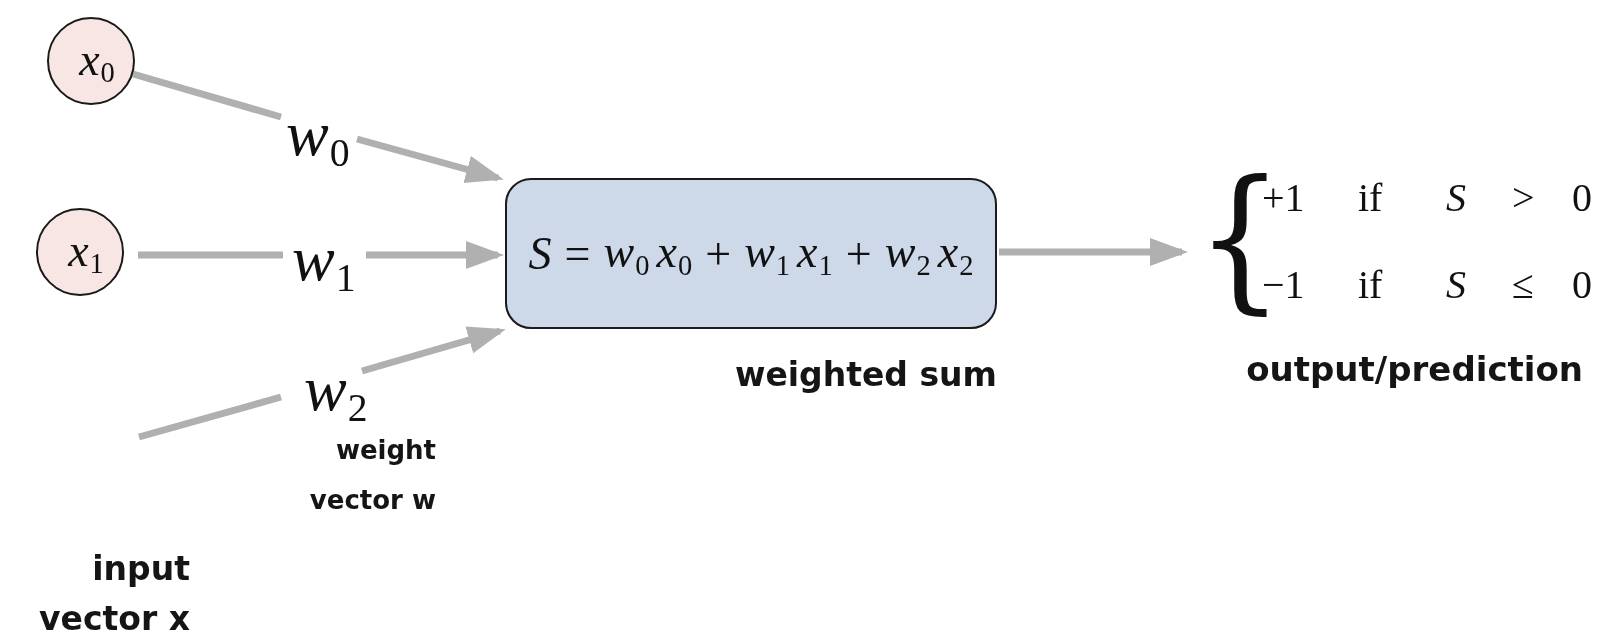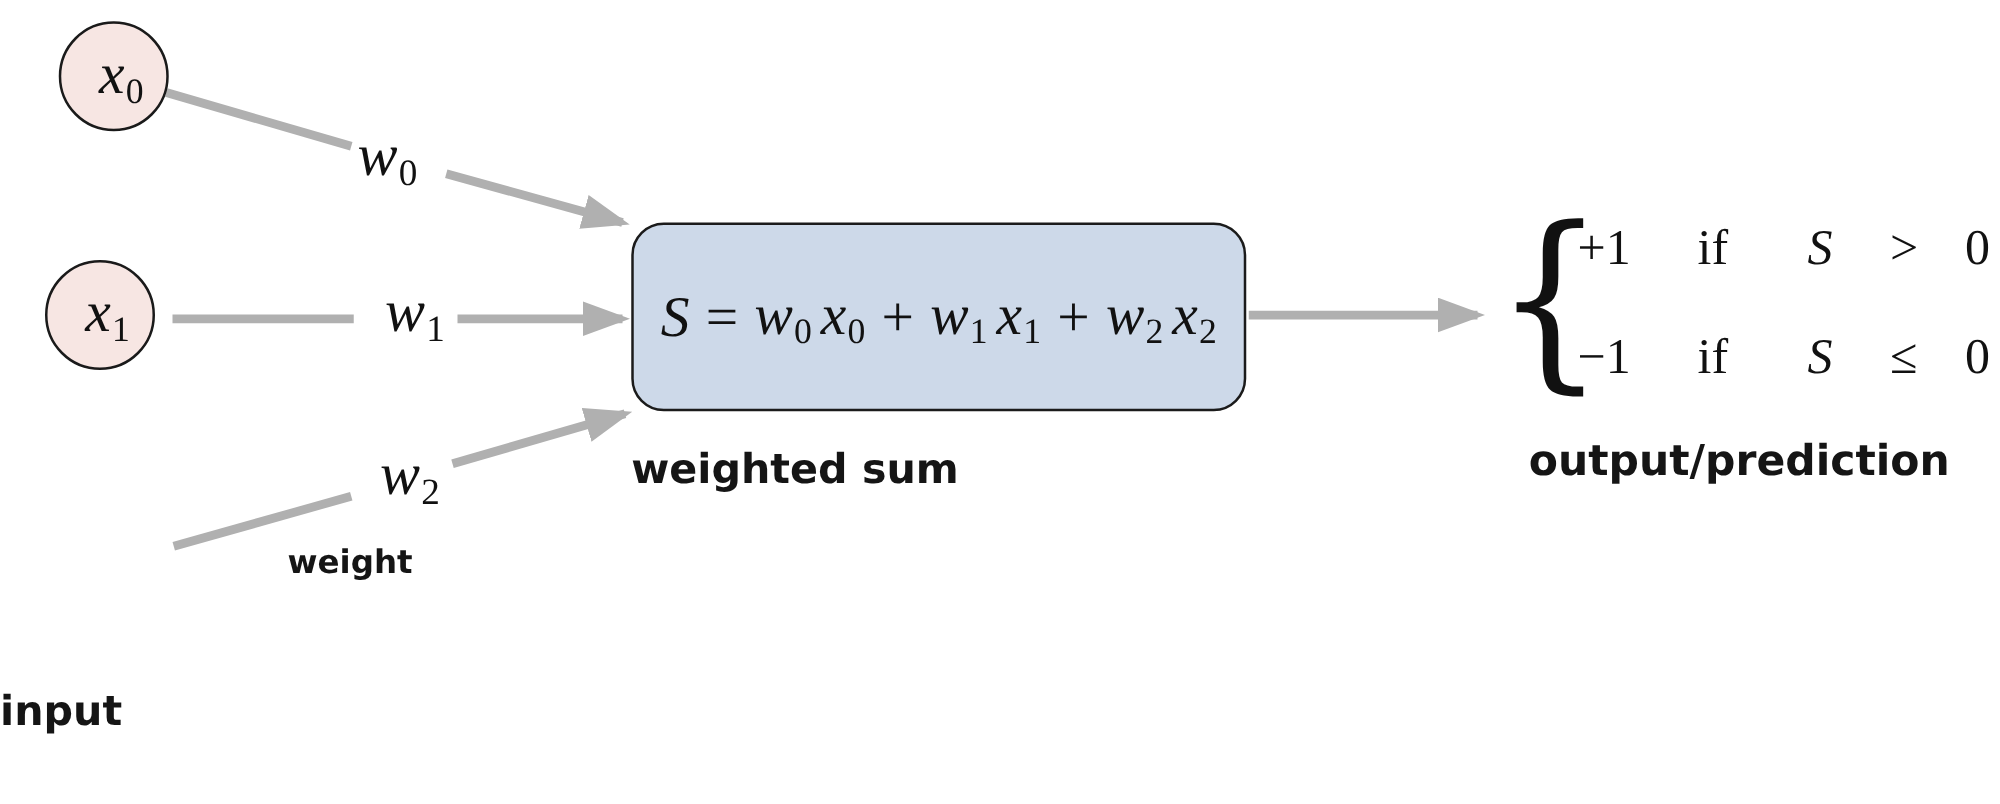--- a/index.html
+++ b/index.html
@@ -34,21 +34,21 @@
   .math { font-style: italic; color: #111; }
   .node .math { font-size: 46px; margin-left: 12px; }
   .sub {
     font-style: normal;
     font-size: 0.62em;
     vertical-align: -0.28em;
     margin-left: 1px;
   }
   .wlabel {
     position: absolute;
-    font-size: 48px;
+    font-size: 64px;
     font-style: italic;
     color: #111;
   }
 
   .sum-box {
     position: absolute;
     left: 505px; top: 178px;
     width: 492px; height: 151px;
     box-sizing: border-box;
     background: var(--box-fill, #cdd9e9);
@@ -64,21 +64,21 @@
   .sum-box .op { font-style: normal; margin: 0 13px; }
   .sum-box .it { font-style: italic; }
   .sum-box .xpart { margin-left: 7px; }
 
   .caption {
     position: absolute;
     font-family: "DejaVu Sans", "Liberation Sans", sans-serif;
     font-weight: bold;
     font-size: 31px;
     color: #151515;
-    text-align: left;
+    text-align: right;
     line-height: 50px;
     white-space: nowrap;
   }
 
   .brace {
     position: absolute;
     left: 1196px; top: 162px;
     font-size: 138px;
     font-family: "DejaVu Serif", serif;
     color: #111;
@@ -125,21 +125,21 @@
   </svg>
 
   <div class="node" style="left:47px; top:17px;">
     <span class="math"><span>x</span><span class="sub">0</span></span>
   </div>
   <div class="node" style="left:36px; top:208px;">
     <span class="math"><span>x</span><span class="sub">1</span></span>
   </div>
 
   <div class="wlabel" style="left:286px; top:97px;"><span>w</span><span class="sub">0</span></div>
-  <div class="wlabel" style="left:292px; top:222px;margin-left:16px;"><span>w</span><span class="sub">1</span></div>
+  <div class="wlabel" style="left:292px; top:222px;"><span>w</span><span class="sub">1</span></div>
   <div class="wlabel" style="left:304px; top:352px;"><span>w</span><span class="sub">2</span></div>
 
   <div class="sum-box">
     <span class="it">S</span>
       <span class="op">=</span>
       <span><span class="it">w</span><span class="sub">0</span><span class="it xpart">x</span><span class="sub">0</span></span>
       <span class="op">+</span>
       <span><span class="it">w</span><span class="sub">1</span><span class="it xpart">x</span><span class="sub">1</span></span>
       <span class="op">+</span>
       <span><span class="it">w</span><span class="sub">2</span><span class="it xpart">x</span><span class="sub">2</span></span>
@@ -160,18 +160,20 @@
       <span class="kw">if</span>
       <span class="var">S</span>
       <span class="opr">≤</span>
       <span class="thr">0</span>
     </div>
   </div>
   <div class="caption" style="left:1223px; top:344px; width:360px; font-size:34px;">output/prediction</div>
 
   <div class="caption" style="left:230px; top:425px; width:206px; font-size:26px;">
     <div>weight</div>
+    <div>vector w</div>
   </div>
   <div class="caption" style="left:0px; top:520px; width:190px; font-size:33px;margin-top:24px;">
     <div>input</div>
+    <div>vector x</div>
   </div>
 
 </div>
 
 </body></html>

